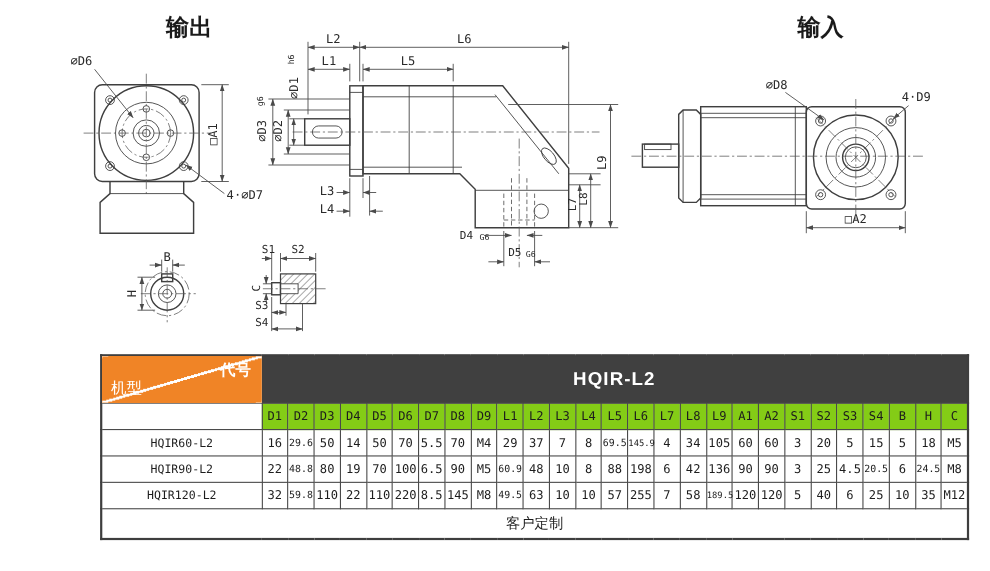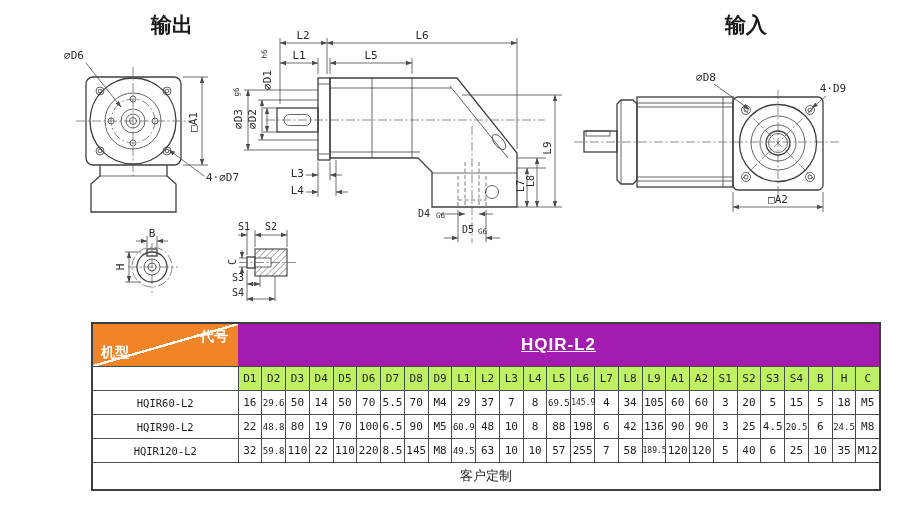--- a/index.html
+++ b/index.html
@@ -16,24 +16,24 @@
   .cline{fill:none;stroke:#5a5a5a;stroke-width:0.7;stroke-dasharray:9 2.5 2 2.5;}
   .hid{fill:none;stroke:#5a5a5a;stroke-width:0.8;stroke-dasharray:4 2.5;}
 
   .table-wrap{position:absolute;left:55px;top:322px;width:790px;padding-left:36px;}
   table{border-collapse:collapse;table-layout:fixed;width:790px;border:2px solid #3e3e3e;}
   th,td{border:1px solid #4a4a4a;padding:0;text-align:center;vertical-align:middle;
         white-space:nowrap;color:#1d1d1d;}
   .title-row th{border:none;height:42px;}
   .corner-cell{width:145px;position:relative;border-right:2px solid #ffffff;}
   .corner-top{position:absolute;top:4px;right:10px;color:#fff;font-weight:bold;font-size:14px;}
-  .corner-bottom{position:absolute;bottom:4px;left:8px;color:#fff;font-weight:bold;font-size:14px;}
+  .corner-bottom{position:absolute;bottom:4px;left:8px;color:#fff;font-weight:normal;font-size:14px;}
   .series-cell{color:#ffffff;font-weight:bold;font-size:17px;letter-spacing:1px;
                font-family:"Liberation Sans","DejaVu Sans",sans-serif;}
-  .colh{height:23px;font-size:11px;font-weight:normal;background:#bef264;
+  .colh{height:23px;font-size:11px;font-weight:normal;background:#84cc16;
         font-family:"DejaVu Sans Mono","Liberation Mono",monospace;}
   .model-blank{height:23px;}
   tbody td{height:23px;font-size:11px;font-family:"DejaVu Sans Mono","Liberation Mono",monospace;}
   td.sm{font-size:9px;}
   td.xs{font-size:8px;margin-left:26px;}
   .model-cell{font-size:10.5px;margin-top:24px;}
   .footer-cell{height:26px;font-size:13px;font-family:Liberation Sans, sans-serif;}
 </style>
 </head>
 <body>
@@ -283,21 +283,21 @@
 
 
 <div class="table-wrap">
   <table>
     <thead>
       <tr class="title-row">
         <th class="corner-cell" id="corner-cell" style="background: linear-gradient(to right bottom, transparent calc(50% - 1.2px), rgb(255, 255, 255) calc(50% - 1.2px), rgb(255, 255, 255) calc(50% + 1.2px), transparent calc(50% + 1.2px)) rgb(240, 132, 38);">
           <span class="corner-top">代号</span>
           <span class="corner-bottom">机型</span>
         </th>
-        <th class="series-cell" id="series-cell" colspan="27" style="background: #a21caf; text-decoration: underline;">
+        <th class="series-cell" id="series-cell" colspan="27" style="background: #404040;">
           <span>HQIR-L2</span>
         </th>
       </tr>
       <tr id="cols-row">
         <th class="model-blank"></th>
       <th class="colh">D1</th>
           <th class="colh">D2</th>
           <th class="colh">D3</th>
           <th class="colh">D4</th>
           <th class="colh">D5</th>

